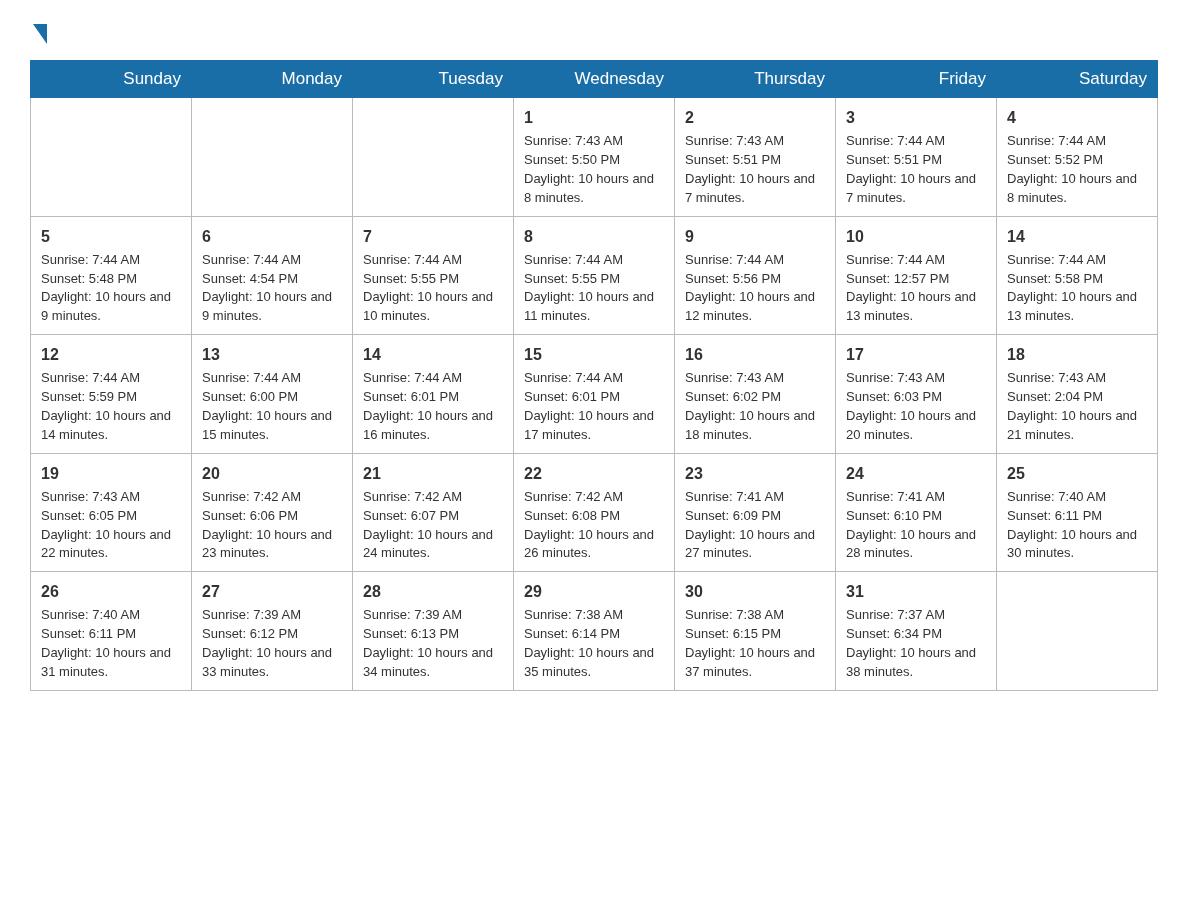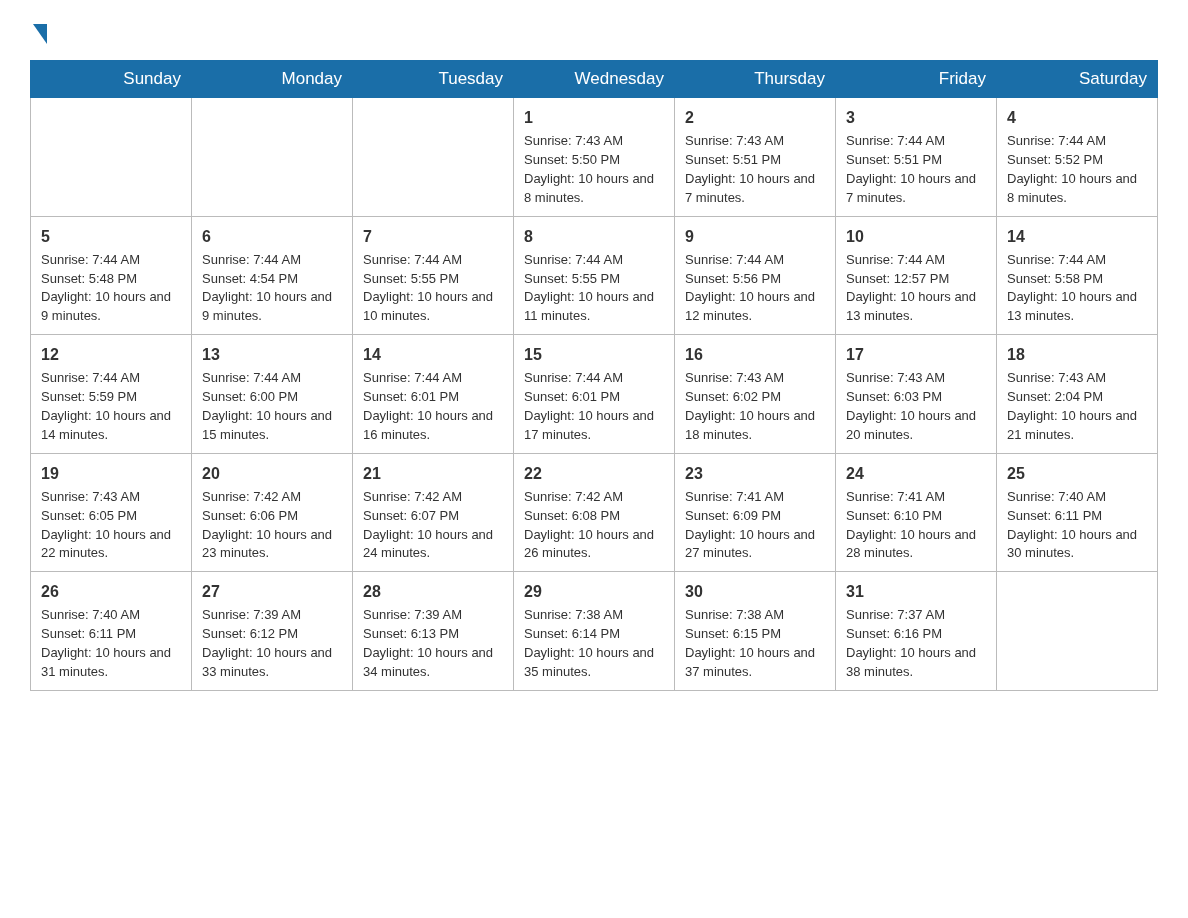--- a/index.html
+++ b/index.html
@@ -320,19 +320,19 @@
         </td>
         <td>
           <span class="day-num">30</span>
           <div class="day-info">Sunrise: 7:38 AM</div>
           <div class="day-info">Sunset: 6:15 PM</div>
           <div class="day-info">Daylight: 10 hours and 37 minutes.</div>
         </td>
         <td>
           <span class="day-num">31</span>
           <div class="day-info">Sunrise: 7:37 AM</div>
-          <div class="day-info">Sunset: 6:16 PM</div>
+          <div class="day-info">Sunset: 6:34 PM</div>
           <div class="day-info">Daylight: 10 hours and 38 minutes.</div>
         </td>
         <td class="empty-cell"></td>
       </tr>
     </tbody>
 </table>
 
 </body></html>

